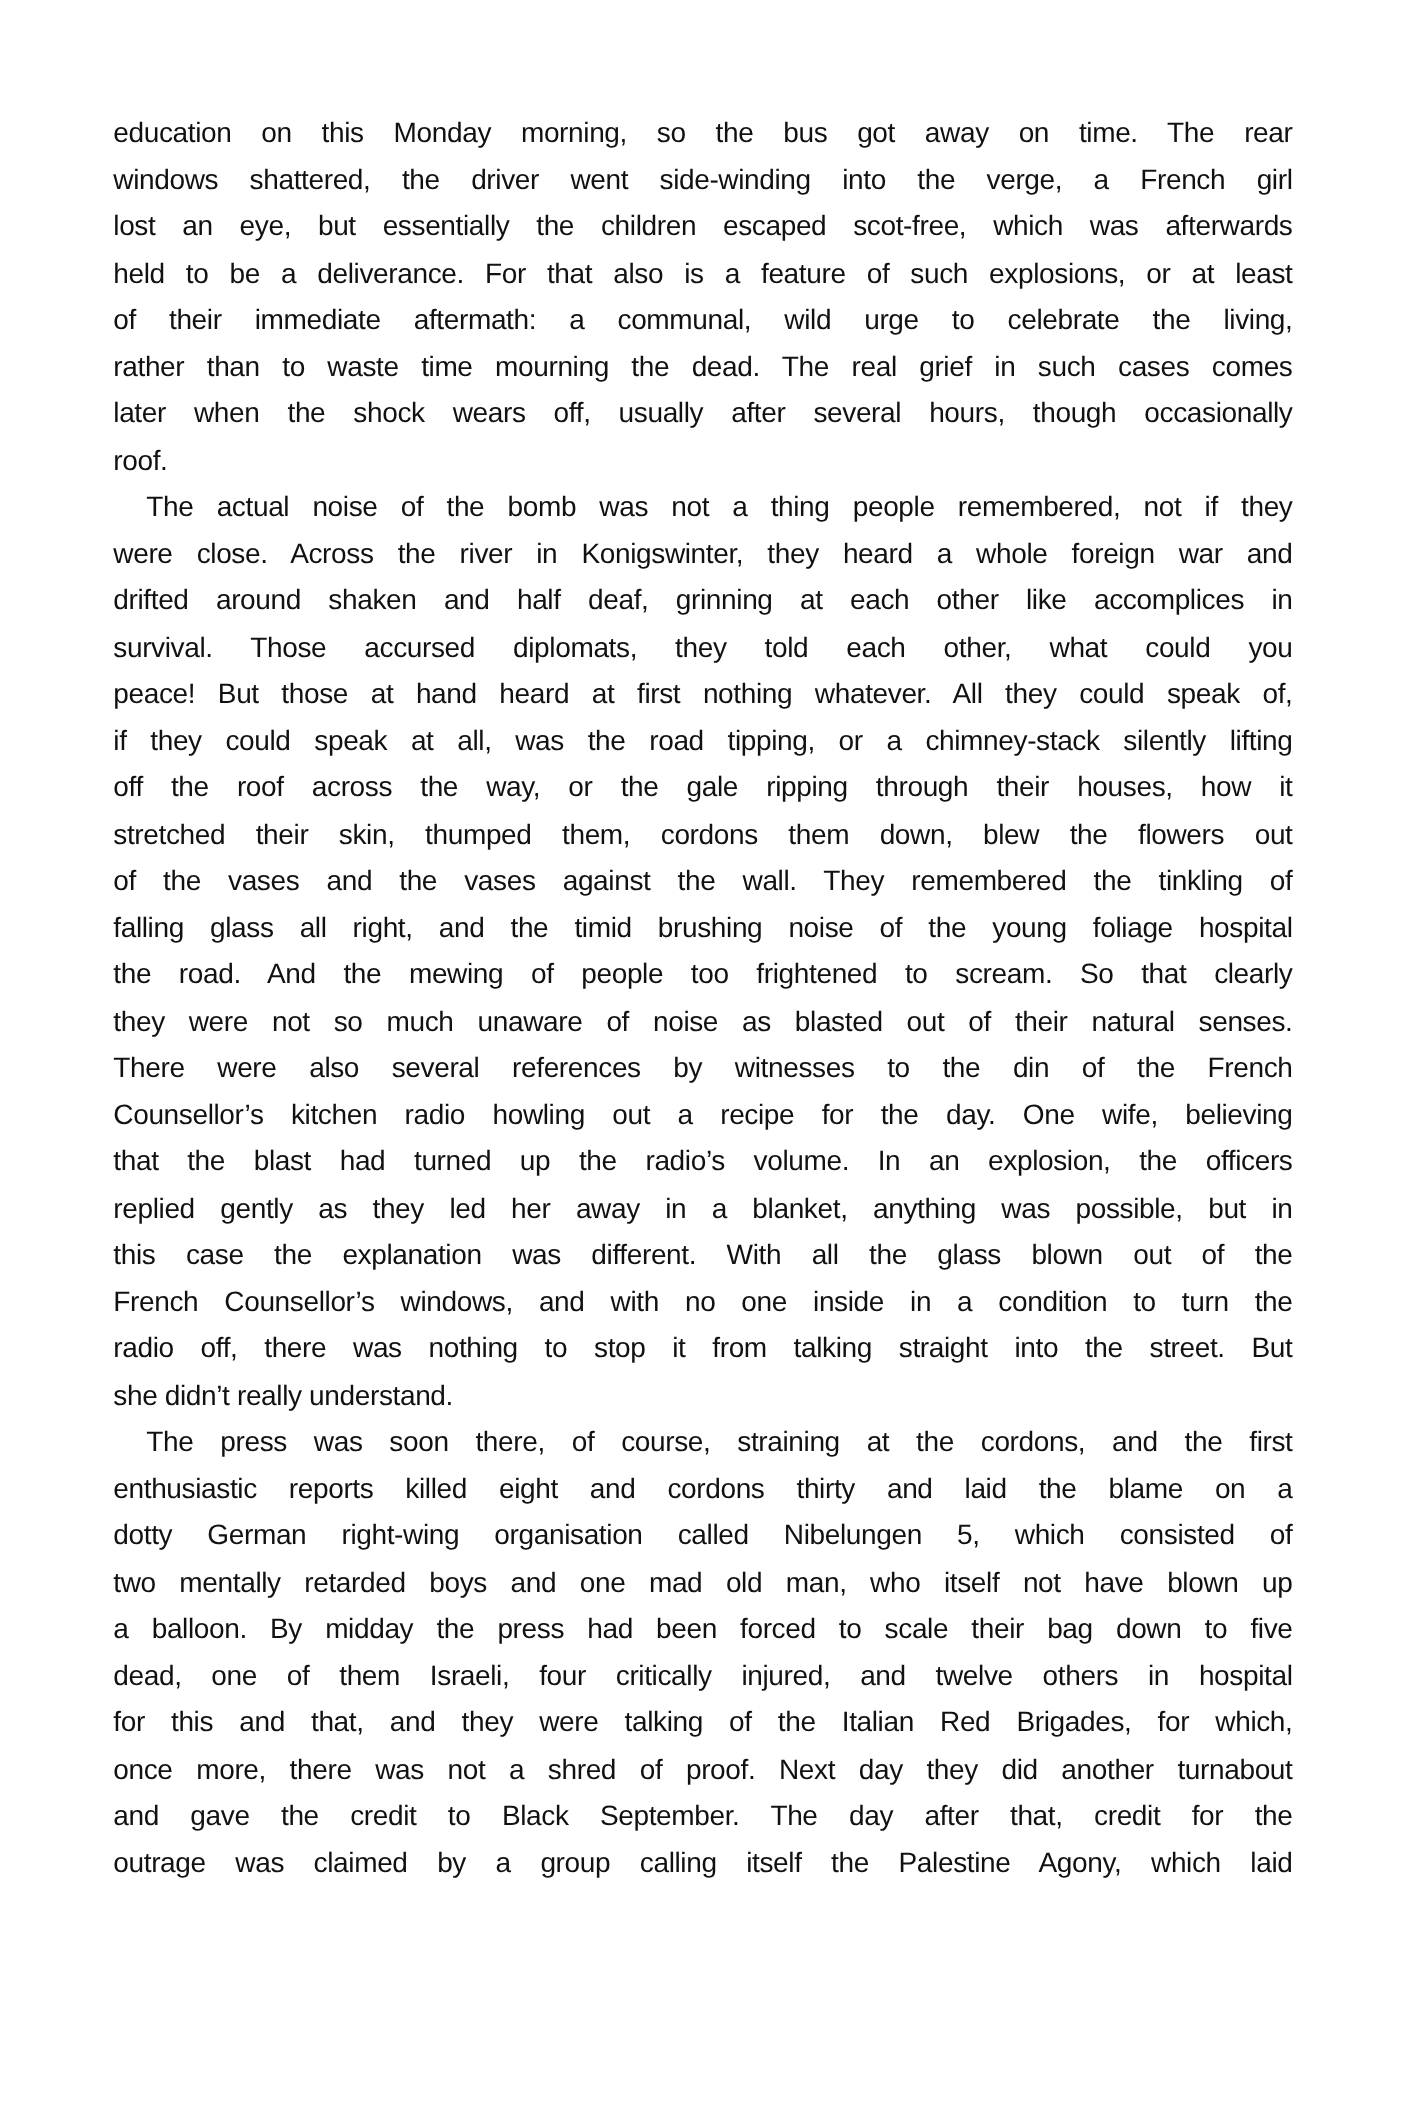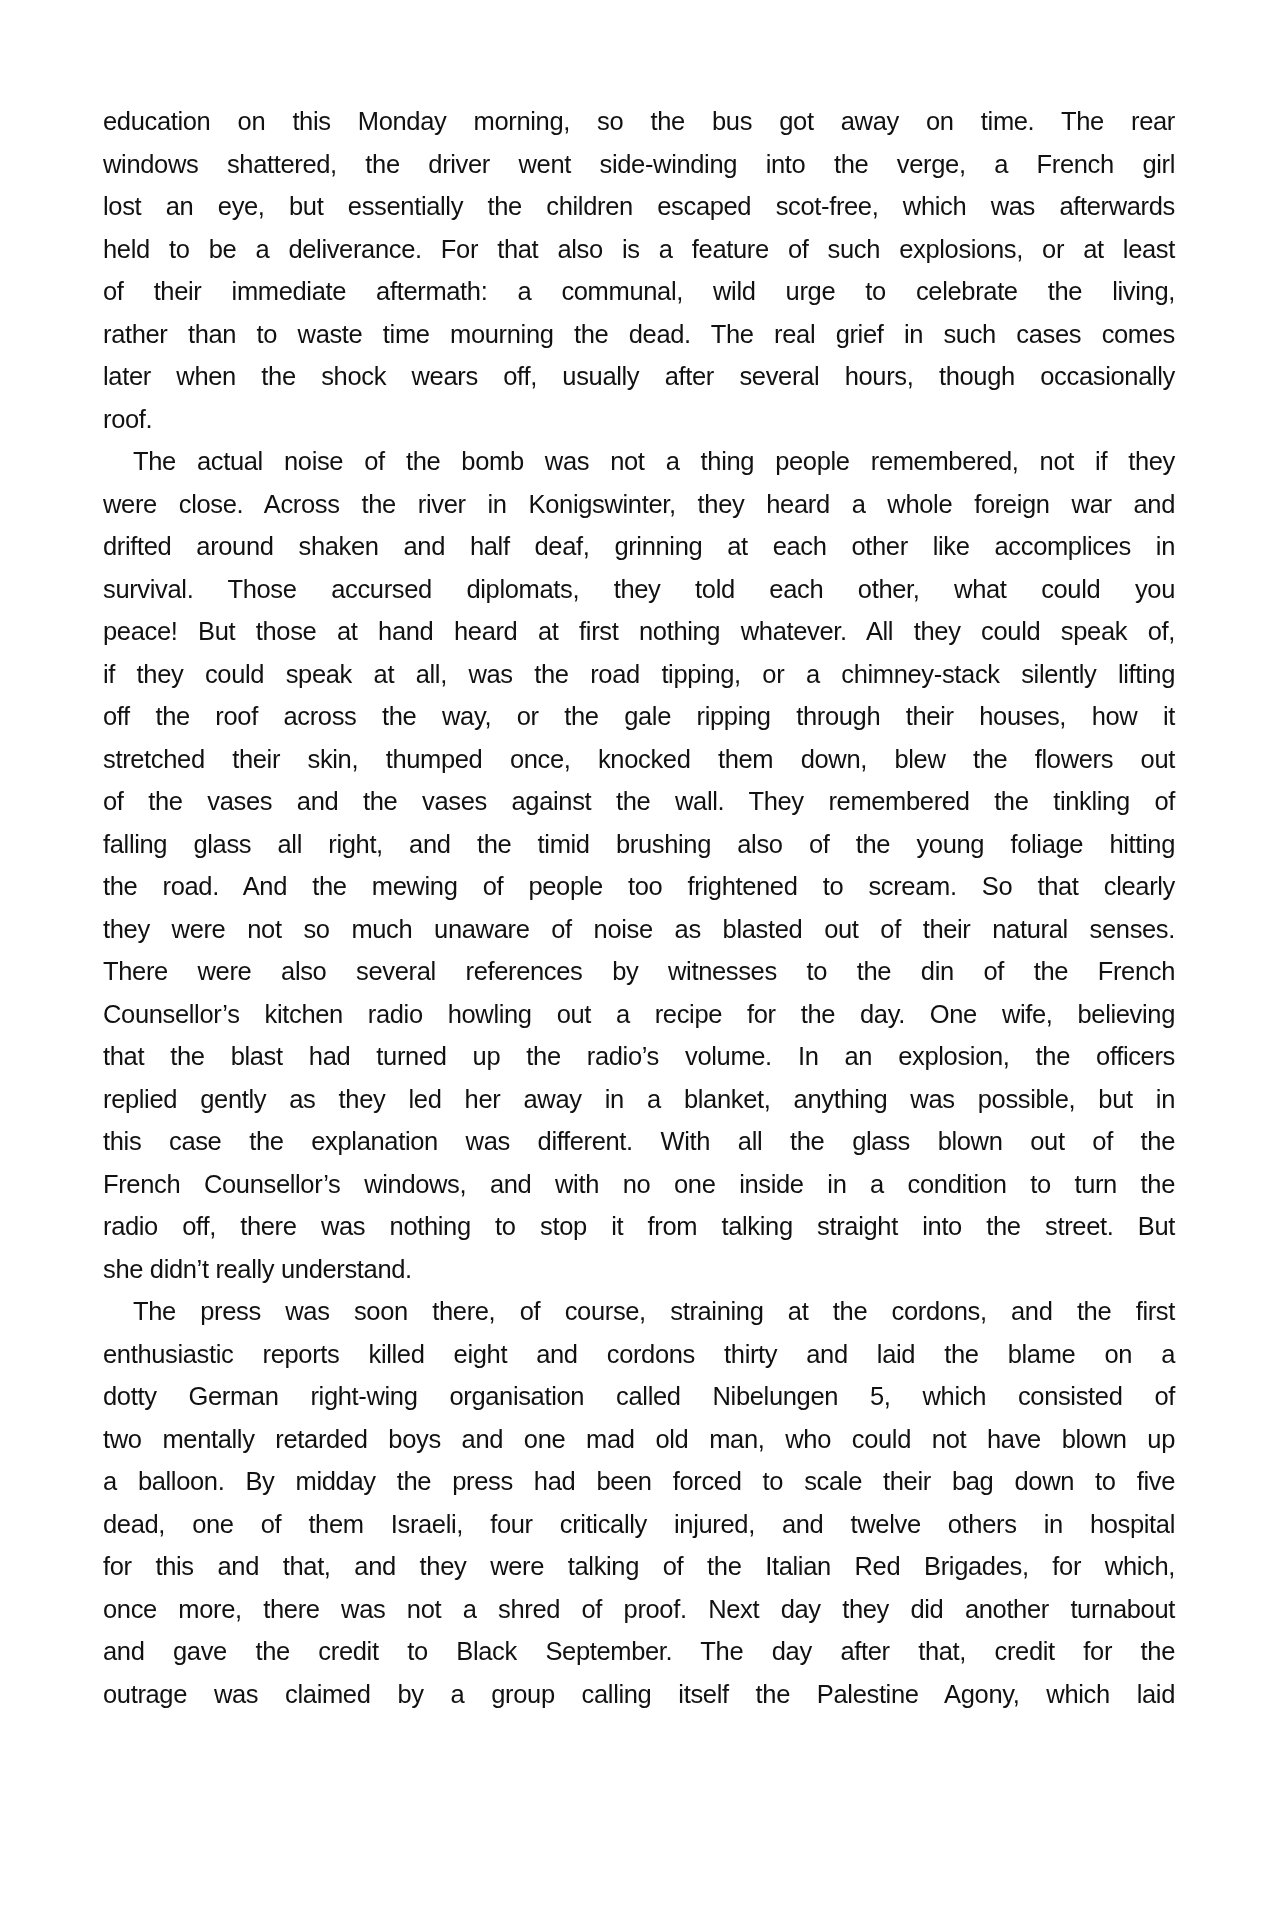--- a/index.html
+++ b/index.html
@@ -34,40 +34,40 @@
   </div>
 
   <div class="para">
     <span class="line indent">The actual noise of the bomb was not a thing people remembered, not if they</span>
     <span class="line">were close. Across the river in Konigswinter, they heard a whole foreign war and</span>
     <span class="line">drifted around shaken and half deaf, grinning at each other like accomplices in</span>
     <span class="line">survival. Those accursed diplomats, they told each other, what could you</span>
     <span class="line">peace! But those at hand heard at first nothing whatever. All they could speak of,</span>
     <span class="line">if they could speak at all, was the road tipping, or a chimney-stack silently lifting</span>
     <span class="line">off the roof across the way, or the gale ripping through their houses, how it</span>
-    <span class="line">stretched their skin, thumped once, knocked them down, blew the flowers out</span>
+    <span class="line">stretched their skin, thumped them, cordons them down, blew the flowers out</span>
     <span class="line">of the vases and the vases against the wall. They remembered the tinkling of</span>
-    <span class="line">falling glass all right, and the timid brushing also of the young foliage hitting</span>
+    <span class="line">falling glass all right, and the timid brushing noise of the young foliage hospital</span>
     <span class="line">the road. And the mewing of people too frightened to scream. So that clearly</span>
     <span class="line">they were not so much unaware of noise as blasted out of their natural senses.</span>
     <span class="line">There were also several references by witnesses to the din of the French</span>
     <span class="line">Counsellor’s kitchen radio howling out a recipe for the day. One wife, believing</span>
     <span class="line">that the blast had turned up the radio’s volume. In an explosion, the officers</span>
     <span class="line">replied gently as they led her away in a blanket, anything was possible, but in</span>
     <span class="line">this case the explanation was different. With all the glass blown out of the</span>
     <span class="line">French Counsellor’s windows, and with no one inside in a condition to turn the</span>
     <span class="line">radio off, there was nothing to stop it from talking straight into the street. But</span>
     <span class="line last">she didn’t really understand.</span>
   </div>
 
   <div class="para">
     <span class="line indent">The press was soon there, of course, straining at the cordons, and the first</span>
     <span class="line">enthusiastic reports killed eight and cordons thirty and laid the blame on a</span>
     <span class="line">dotty German right-wing organisation called Nibelungen 5, which consisted of</span>
-    <span class="line">two mentally retarded boys and one mad old man, who could not have blown up</span>
+    <span class="line">two mentally retarded boys and one mad old man, who itself not have blown up</span>
     <span class="line">a balloon. By midday the press had been forced to scale their bag down to five</span>
     <span class="line">dead, one of them Israeli, four critically injured, and twelve others in hospital</span>
     <span class="line">for this and that, and they were talking of the Italian Red Brigades, for which,</span>
     <span class="line">once more, there was not a shred of proof. Next day they did another turnabout</span>
     <span class="line">and gave the credit to Black September. The day after that, credit for the</span>
     <span class="line">outrage was claimed by a group calling itself the Palestine Agony, which laid</span>
   </div>
 </div>
 
 </body></html>

